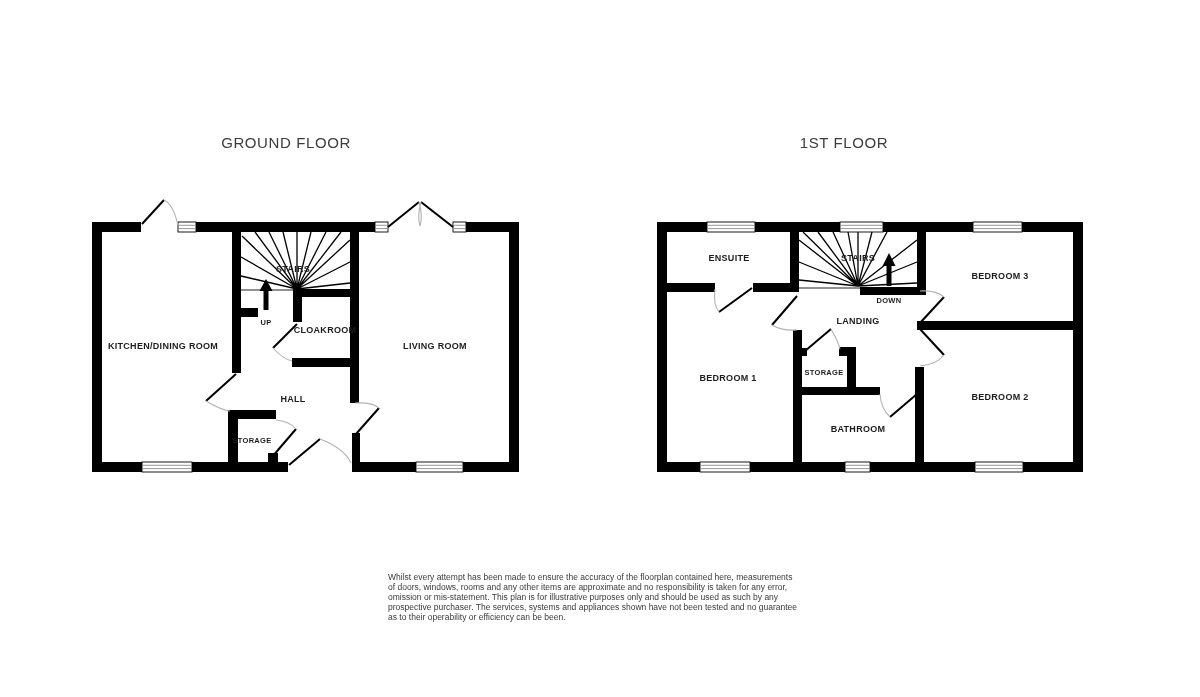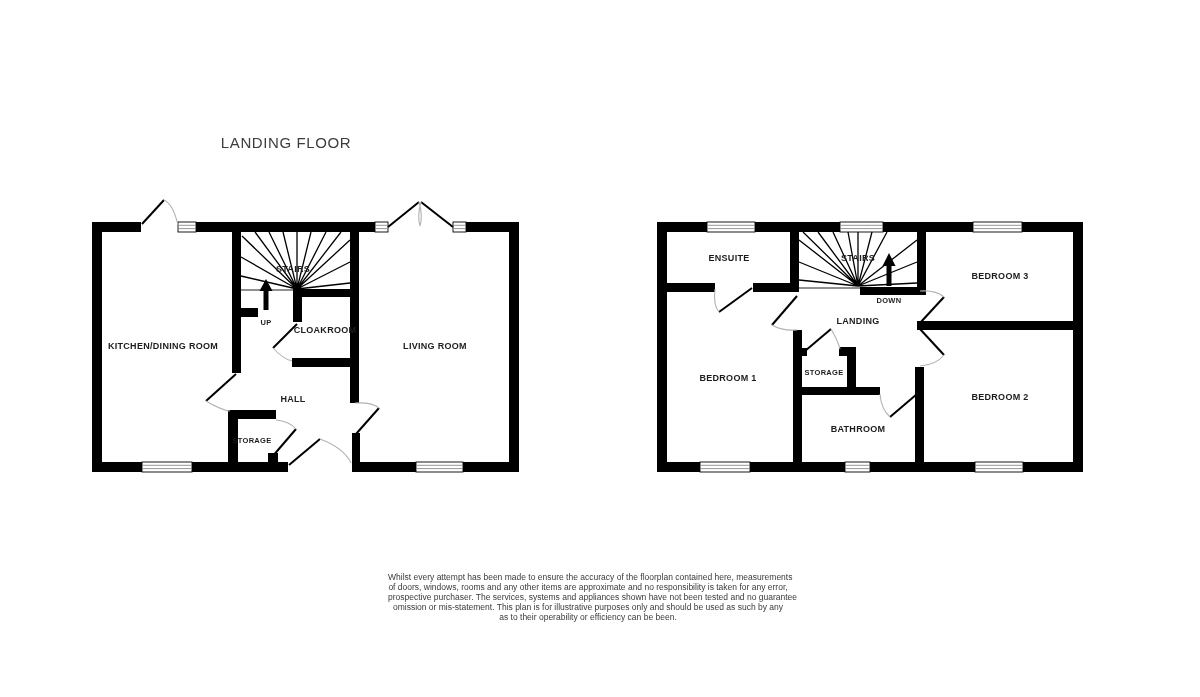--- a/index.html
+++ b/index.html
@@ -13,30 +13,31 @@
   .wall{fill:#000;stroke:none;}
   .leaf{stroke:#000;stroke-width:2;fill:none;}
   .arc{stroke:#b2b2b2;stroke-width:1.1;fill:none;}
   .fan{stroke:#000;stroke-width:1.3;fill:none;}
   .treadline{stroke:#909090;stroke-width:2;fill:none;}
   .win{fill:#fff;stroke:#000;stroke-width:0.9;}
   .winline{stroke:#8a8a8a;stroke-width:0.9;}
   .room-label{font-family:"Liberation Sans",sans-serif;font-size:9px;font-weight:700;
               fill:#1c1c1c;text-anchor:middle;letter-spacing:.3px;}
   .small-label{font-size:7.5px;}
-  .disclaimer{position:absolute;left:388px;top:572px;width:400px;text-align:center;
+  .disclaimer{position:absolute;left:388px;top:572px;width:400px;text-align:left;
               font-size:8.5px;line-height:10px;color:#3a3a3a;}
   .disclaimer div{white-space:nowrap;}
 </style>
 </head>
 <body>
 
 <div class="stage">
 
-  <div class="floor-title" id="title-ground">LANDING FLOOR</div>
+  <div class="floor-title" id="title-ground">GROUND FLOOR</div>
+  <div class="floor-title" id="title-first">1ST FLOOR</div>
 
   <svg width="1200" height="697" viewBox="0 0 1200 697">
 
     <g>
 
       <g>
         <rect class="wall" x="92" y="222" width="10" height="250"></rect>
         <rect class="wall" x="509" y="222" width="10" height="250"></rect>
         <rect class="wall" x="92" y="222" width="49" height="10"></rect>
         <rect class="wall" x="196" y="222" width="179" height="10"></rect>
@@ -250,17 +251,17 @@
       <text class="room-label small-label" x="824" y="375">STORAGE</text>
       <text class="room-label" x="858" y="432">BATHROOM</text>
       <text class="room-label" x="858" y="261">STAIRS</text>
       <text class="room-label small-label" x="889" y="303">DOWN</text>
     </g>
   </svg>
 
   <div class="disclaimer">
     <div>Whilst every attempt has been made to ensure the accuracy of the floorplan contained here, measurements</div>
     <div>of doors, windows, rooms and any other items are approximate and no responsibility is taken for any error,</div>
+    <div>omission or mis-statement. This plan is for illustrative purposes only and should be used as such by any</div>
     <div>prospective purchaser. The services, systems and appliances shown have not been tested and no guarantee</div>
-    <div>omission or mis-statement. This plan is for illustrative purposes only and should be used as such by any</div>
     <div>as to their operability or efficiency can be been.</div>
   </div>
 </div>
 
 </body></html>

